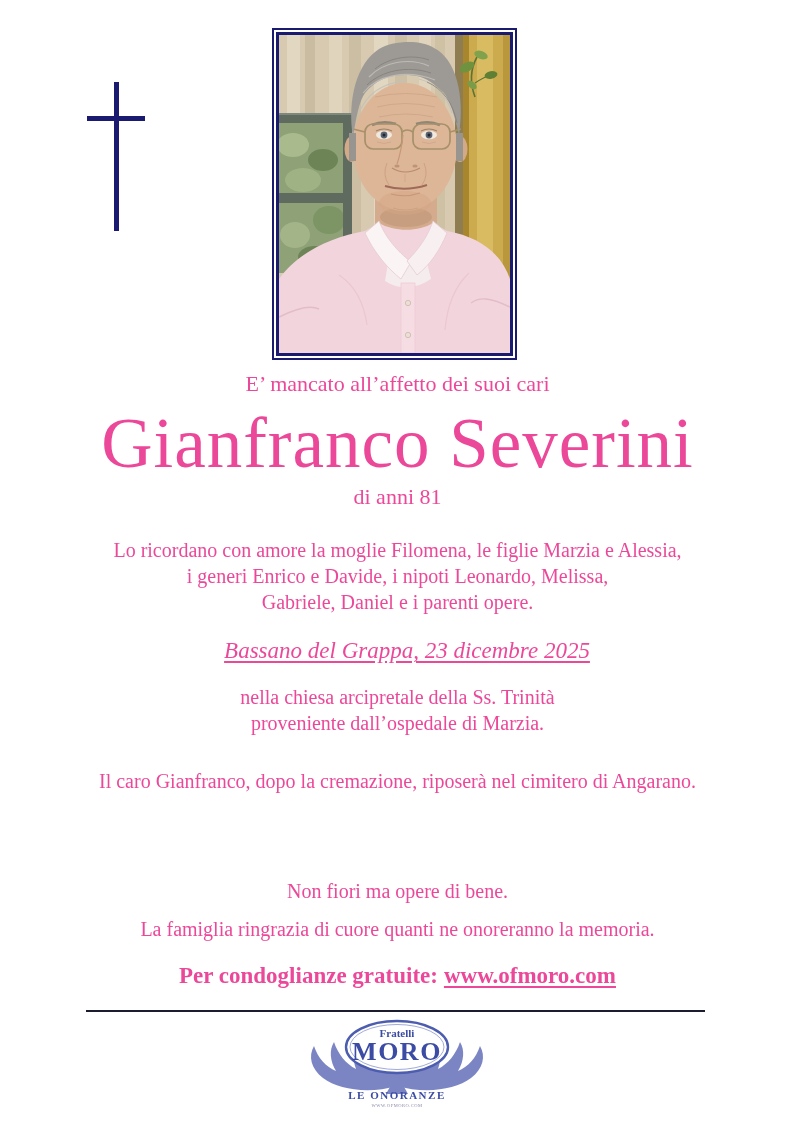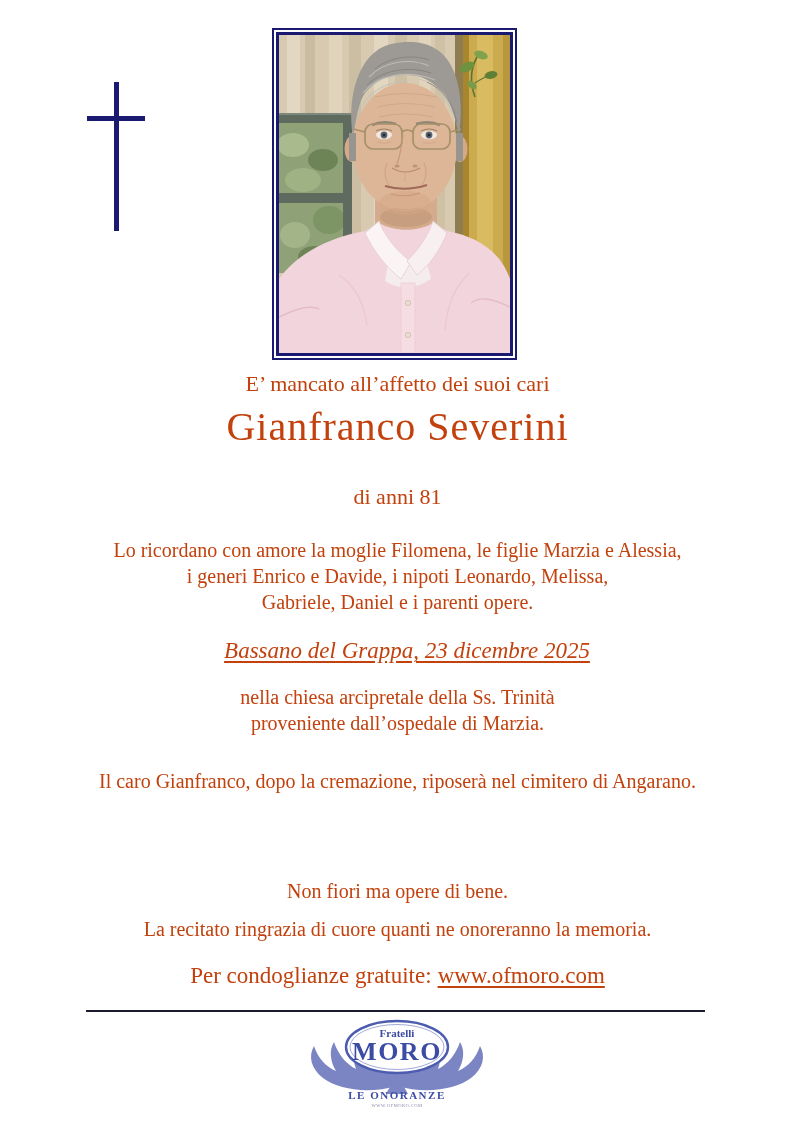--- a/index.html
+++ b/index.html
@@ -1,48 +1,48 @@
 <!DOCTYPE html>
 <html><head>
 <meta charset="utf-8">
 <style>
   html,body{margin:0;padding:0;background:#ffffff;}
   #page{
     position:relative;
     width:795px;height:1124px;
     background:#ffffff;
     font-family:"Liberation Serif", serif;
-    color:#c2410c;
+    color:#ec4899;
     overflow:hidden;
   }
   
   .cross-v{position:absolute;left:114px;top:82px;width:5px;height:149px;background:#1a1a70;}
   .cross-h{position:absolute;left:87px;top:116px;width:58px;height:5px;background:#1a1a70;}
   
   .photo-frame{
     position:absolute;left:272px;top:28px;
     border:2px solid #1a1a70;
     padding:2px;background:#ffffff;
   }
   .photo-inner{border:3px solid #1a1a70;width:231px;height:318px;overflow:hidden;line-height:0;}
   
   .tline{position:absolute;left:0;right:0;text-align:center;}
   .intro{top:371px;font-size:22px;}
-  .name{top:403px;font-size:40px;letter-spacing:1px;}
+  .name{top:403px;font-size:71px;letter-spacing:1px;}
   .age{top:484px;font-size:22px;}
   .para{position:absolute;left:0;right:0;text-align:center;font-size:20px;line-height:26px;}
   .family{top:537px;}
   .dateline{top:638px;font-size:23px;font-style:italic;}
   .dateline span{text-decoration:underline;text-underline-offset:3px;margin-left:19px;}
   .funeral{top:684px;}
   .cremation{top:768px;}
   .rosary{top:813px;}
   .flowers{top:878px;}
   .thanks{top:916px;}
-  .condolences{top:963px;font-size:23px;font-weight:normal;}
+  .condolences{top:963px;font-size:23px;font-weight:bold;}
   .condolences .url{text-decoration:underline;text-underline-offset:3px;margin-left:6px;}
   .rule{position:absolute;left:86px;top:1010px;width:619px;height:2px;background:#1c1c30;}
   .logo-wrap{position:absolute;left:305px;top:1016px;width:184px;height:96px;}
 </style>
 </head>
 <body>
 
 <div id="page">
 
   <div>
@@ -199,21 +199,21 @@
 
   <div class="para funeral">
     <div>nella chiesa arcipretale della Ss. Trinità</div>
     <div>proveniente dall’ospedale di Marzia.</div>
   </div>
 
   <div class="para cremation">Il caro Gianfranco, dopo la cremazione, riposerà nel cimitero di Angarano.</div>
 
 
   <div class="para flowers">Non fiori ma opere di bene.</div>
-  <div class="para thanks">La recitato ringrazia di cuore quanti ne onoreranno la memoria.</div>
+  <div class="para thanks">La famiglia ringrazia di cuore quanti ne onoreranno la memoria.</div>
 
   <div class="tline condolences">
     <span>Per condoglianze gratuite:</span><span class="url">www.ofmoro.com</span>
   </div>
 
   <div class="rule"></div>
 
   <div class="logo-wrap">
     <svg width="184" height="96" viewBox="0 0 184 96" xmlns="http://www.w3.org/2000/svg">
 

